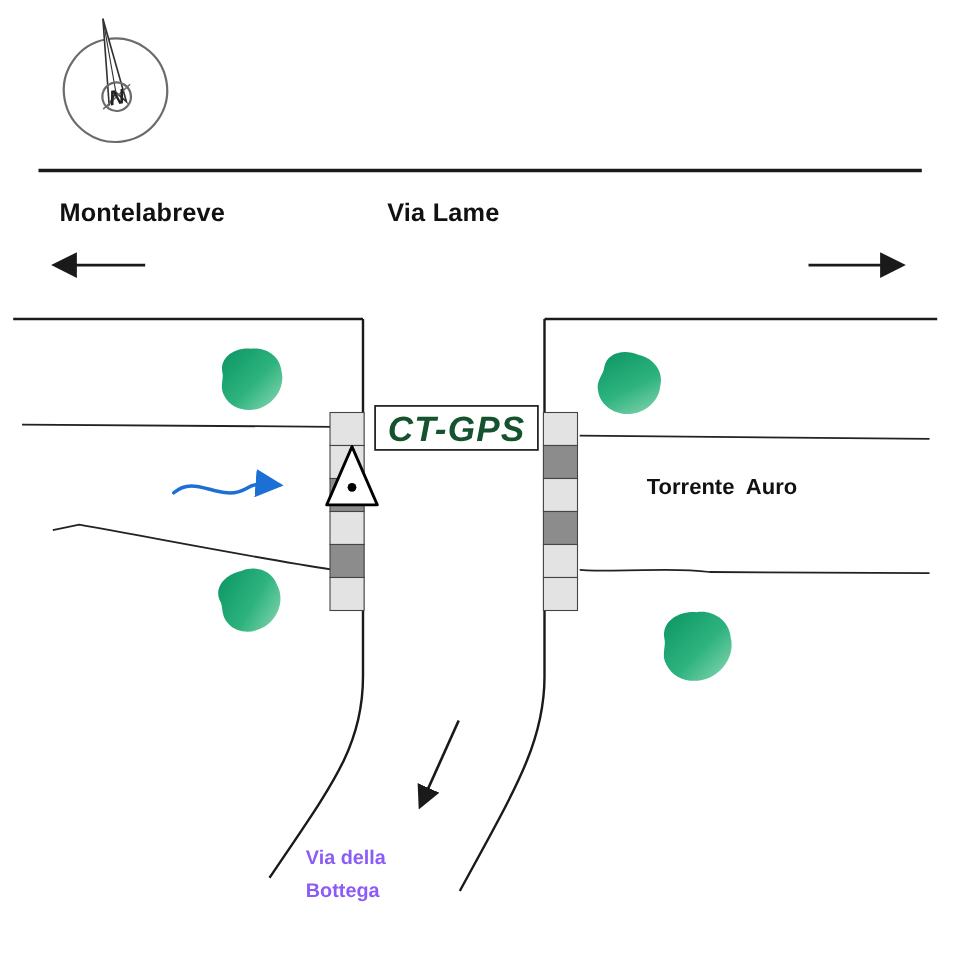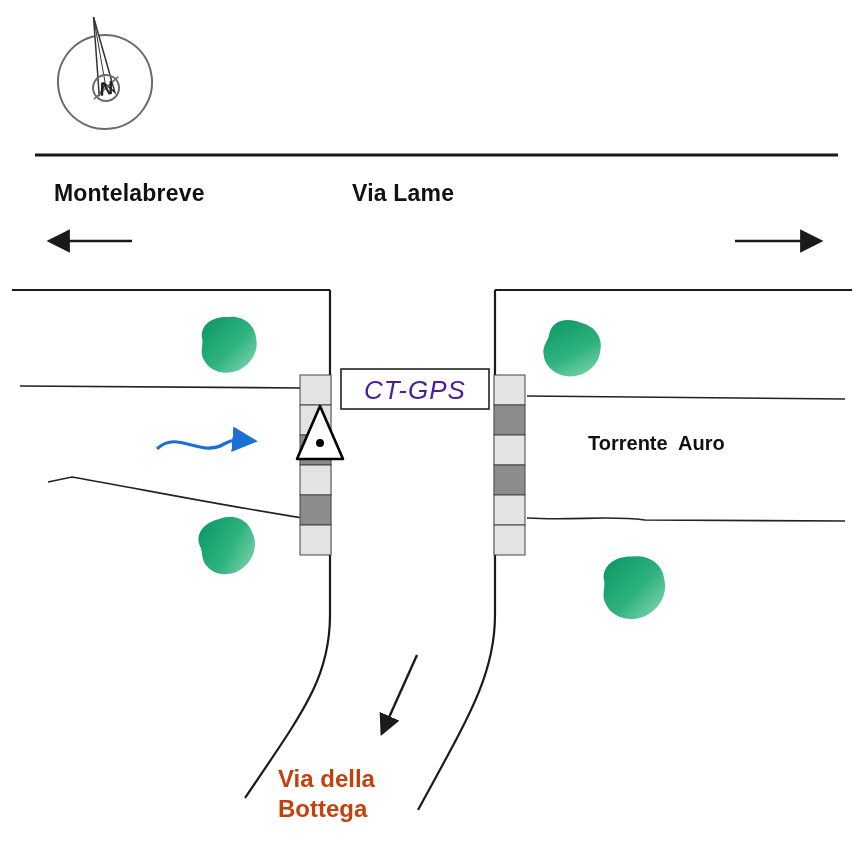--- a/index.html
+++ b/index.html
@@ -16,30 +16,30 @@
     color:#111111;
     font-weight:bold;
     font-size:23px;
     white-space:pre;
   }
   .label.place{letter-spacing:.2px;}
   .station-label{
     position:absolute;
     left:341px;top:371px;width:148px;height:38px;
     display:flex;align-items:center;justify-content:center;
-    font-style:italic;font-weight:400;font-size:26px;color:#4c1d95;
+    font-style:italic;font-weight:700;font-size:32px;color:#14532d;
     letter-spacing:1px;
   }
   .river-label{
     position:absolute;left:588px;top:432px;
     font-weight:bold;font-size:20px;color:#111;white-space:pre;
   }
   .south-road-label{
     position:absolute;left:278px;top:764px;
-    font-weight:bold;font-size:24px;color:#c2410c;line-height:30px;
+    font-weight:bold;font-size:18px;color:#8b5cf6;line-height:30px;
   }
 </style>
 </head>
 <body>
 
 <div id="canvas">
 
   <svg id="drawing" width="866" height="866" viewBox="0 0 866 866">
     <defs>
       <marker id="ah-black" viewBox="0 0 10 10" refX="8.5" refY="5" markerWidth="9" markerHeight="9" orient="auto">

